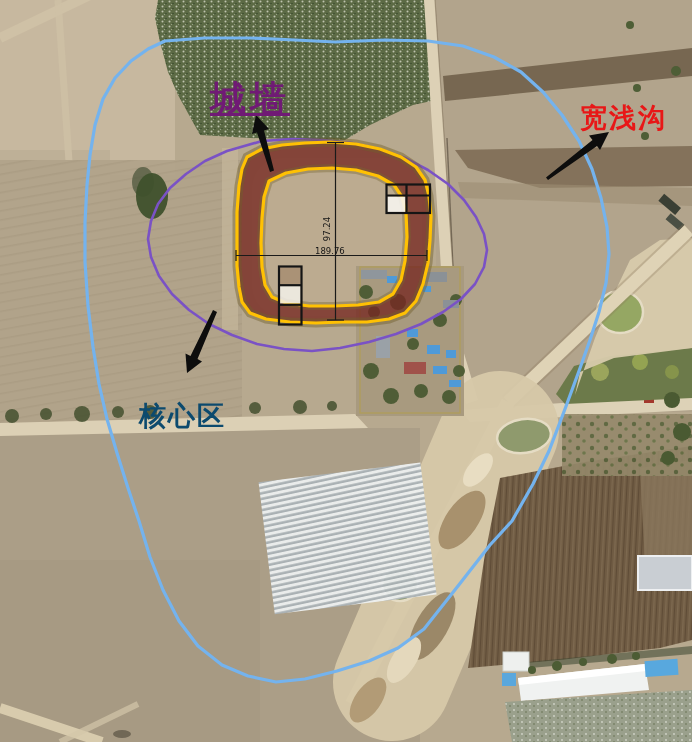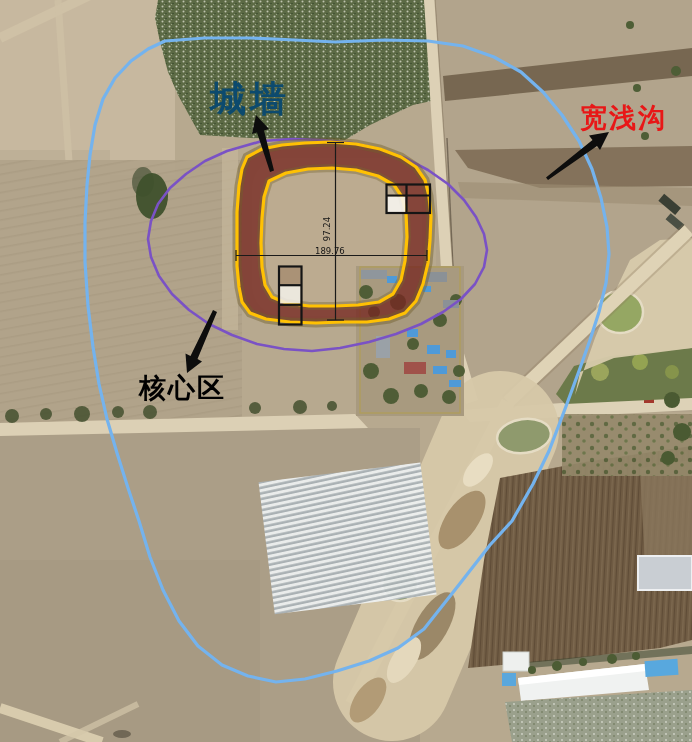--- a/index.html
+++ b/index.html
@@ -268,19 +268,19 @@
     <line x1="279" y1="304.8" x2="301.5" y2="304.8"></line>
   </g>
 
   <g fill="#0d0d0d">
     <path d="M256,115 L269,129 L264,130.5 L274,170.5 L270,172 L257,132.5 L252,134 Z"></path>
     <path d="M609,132 L600,150 L597,146 L548,180 L546,177.5 L592.5,140 L589,135.5 Z"></path>
     <path d="M187,373 L202,361.5 L197.5,359 L217,312 L213,310 L190.5,356 L185.5,353.5 Z"></path>
   </g>
 </svg>
 
-<div class="map-label lbl-wall" style="color: #0c4a6e;">城墙</div>
+<div class="map-label lbl-wall" style="color: #701a75; text-decoration: underline;">城墙</div>
 <div class="map-label lbl-ditch" style="color: rgb(232, 23, 23);">宽浅沟</div>
-<div class="map-label lbl-core" style="color: #000000;">核心区</div>
+<div class="map-label lbl-core" style="color: #0c4a6e; margin-top: 28px;">核心区</div>
 <div class="dim-label dim-v">97.24</div>
 <div class="dim-label dim-h">189.76</div>
 
 </div>
 
 </body></html>

